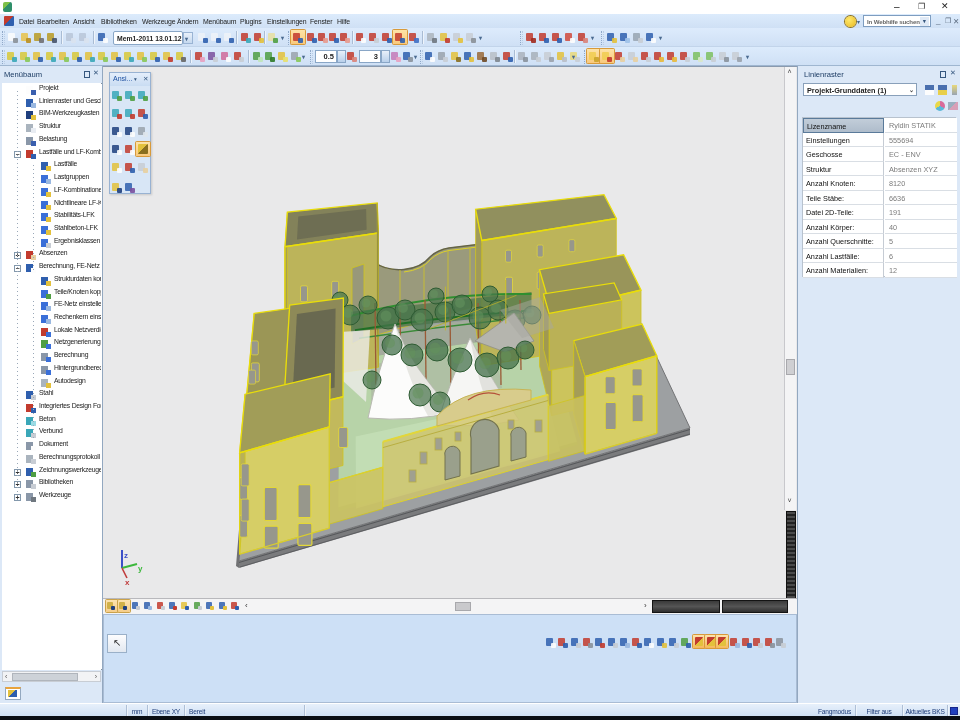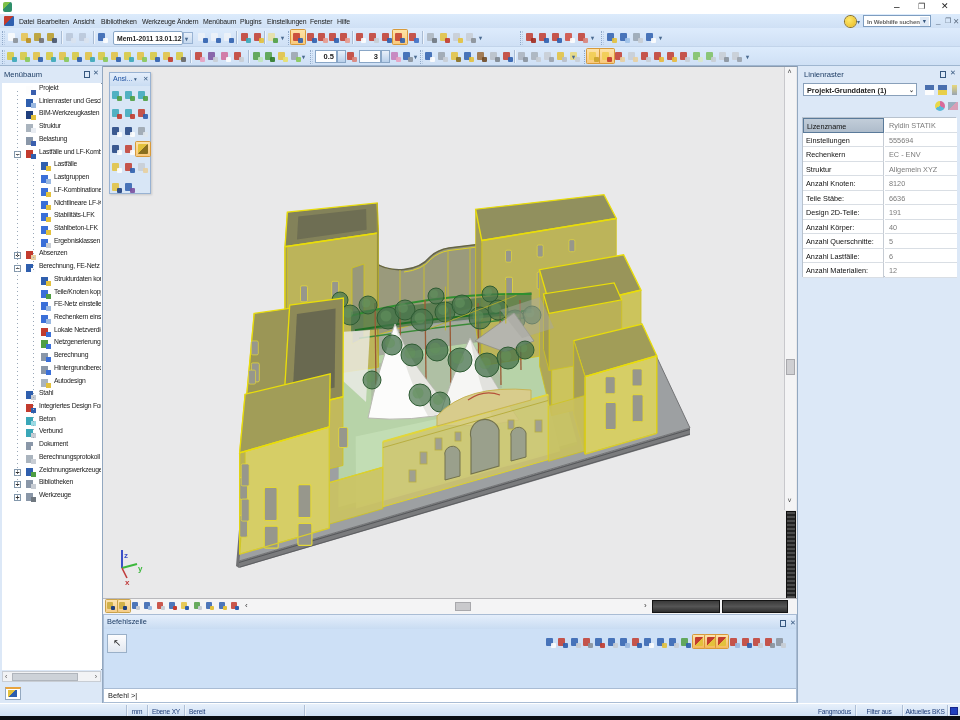--- a/index.html
+++ b/index.html
@@ -669,30 +669,22 @@
     <b class="tic" style="left:222.6px;top:606px;width:4px;height:4px;background:#e3c13c"></b>
     <b class="tic" style="left:231.0px;top:602px;width:6px;height:7px;background:#c23b2e;opacity:.85"></b>
     <b class="tic" style="left:235.0px;top:606px;width:4px;height:4px;background:#2f5fae"></b>
 <span style="left:245px;top:601px;font-size:8px;color:#333">‹</span>
 <b style="left:455px;top:602px;width:16px;height:9px;background:#c9c9cc;border:1px solid #a8a8ac"></b>
 <span style="left:644px;top:601px;font-size:8px;color:#333">›</span>
 <b style="left:652px;top:600px;width:68px;height:13px;background:linear-gradient(180deg,#3a3a3a,#555 50%,#2e2e2e);border:1px solid #141414"></b>
 <b style="left:722px;top:600px;width:66px;height:13px;background:linear-gradient(180deg,#3a3a3a,#555 50%,#2e2e2e);border:1px solid #141414"></b>
 
 <div style="left:103px;top:614px;width:694px;height:89px;background:#cde0f6;border:1px solid #a9bcd4">
- <div style="left:0;top:0;width:692px;height:14px;background:linear-gradient(180deg,#e4eefb,#c9dcf2)">
-  <span style="position:absolute;left:3px;top:2px;font-size:7.4px;color:#15355e">Befehlszeile</span>
-  <b style="position:absolute;left:676px;top:5px;width:6px;height:7px;border:1px solid #35567e"></b>
-  <span style="position:absolute;left:686px;top:4px;font-size:7px;color:#35567e">✕</span>
- </div>
  <b style="left:3px;top:19px;width:20px;height:19px;background:linear-gradient(180deg,#fdfdfe,#e2e8f0);border:1px solid #9ab0c8"></b>
  <span style="left:9px;top:22px;font-size:10px;color:#222">↖</span>
- <div style="left:0;top:73px;width:692px;height:14px;background:#fff;border-top:1px solid #a9bcd4">
-  <span style="position:absolute;left:4px;top:2px;font-size:7.4px;color:#222">Befehl &gt;|</span>
- </div>
 </div>
 <b class="tic" style="left:546.0px;top:638px;width:7px;height:8px;background:#2f5fae;opacity:.85"></b>
     <b class="tic" style="left:551.0px;top:643px;width:5px;height:5px;background:#fdfdfd;opacity:.9"></b>
     <b class="tic" style="left:558.3px;top:638px;width:7px;height:8px;background:#c23b2e;opacity:.85"></b>
     <b class="tic" style="left:563.3px;top:643px;width:5px;height:5px;background:#2f5fae;opacity:.9"></b>
     <b class="tic" style="left:570.6px;top:638px;width:7px;height:8px;background:#2f5fae;opacity:.85"></b>
     <b class="tic" style="left:575.6px;top:643px;width:5px;height:5px;background:#c8cdd4;opacity:.9"></b>
     <b class="tic" style="left:582.9px;top:638px;width:7px;height:8px;background:#c23b2e;opacity:.85"></b>
     <b class="tic" style="left:587.9px;top:643px;width:5px;height:5px;background:#8a929c;opacity:.9"></b>
     <b class="tic" style="left:595.2px;top:638px;width:7px;height:8px;background:#2f5fae;opacity:.85"></b>
@@ -744,37 +736,37 @@
  <div style="left:4px;top:51px;width:154px;height:160px;border:1px solid #b8c2ce;background:#fff">
         <div class="prow">
           <div class="pk sel">Lizenzname</div>
           <div class="pv">Ryldin STATIK</div>
         </div>
         <div class="prow">
           <div class="pk">Einstellungen</div>
           <div class="pv">555694</div>
         </div>
         <div class="prow">
-          <div class="pk">Rechenkern</div>
+          <div class="pk">Geschosse</div>
           <div class="pv">EC - ENV</div>
         </div>
         <div class="prow">
           <div class="pk">Struktur</div>
-          <div class="pv">Allgemein XYZ</div>
+          <div class="pv">Absenzen XYZ</div>
         </div>
         <div class="prow">
           <div class="pk">Anzahl Knoten:</div>
           <div class="pv">8120</div>
         </div>
         <div class="prow">
           <div class="pk">Teile Stäbe:</div>
           <div class="pv">6636</div>
         </div>
         <div class="prow">
-          <div class="pk">Design 2D-Teile:</div>
+          <div class="pk">Datei 2D-Teile:</div>
           <div class="pv">191</div>
         </div>
         <div class="prow">
           <div class="pk">Anzahl Körper:</div>
           <div class="pv">40</div>
         </div>
         <div class="prow">
           <div class="pk">Anzahl Querschnitte:</div>
           <div class="pv">5</div>
         </div>

